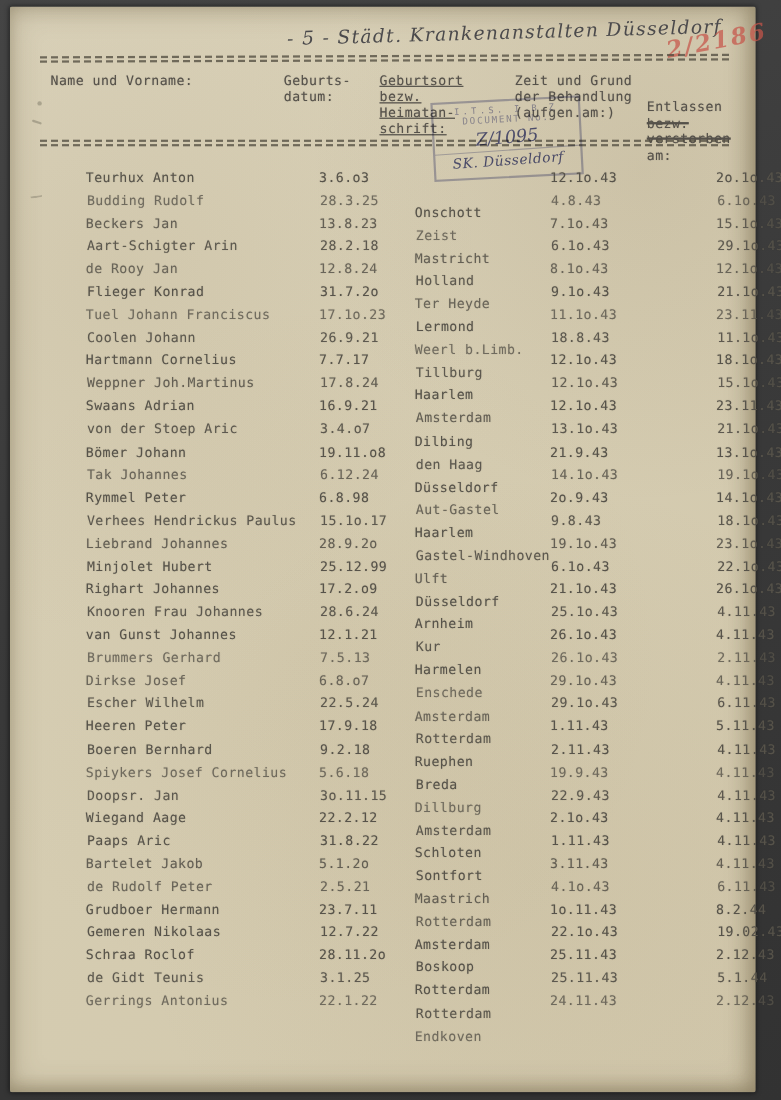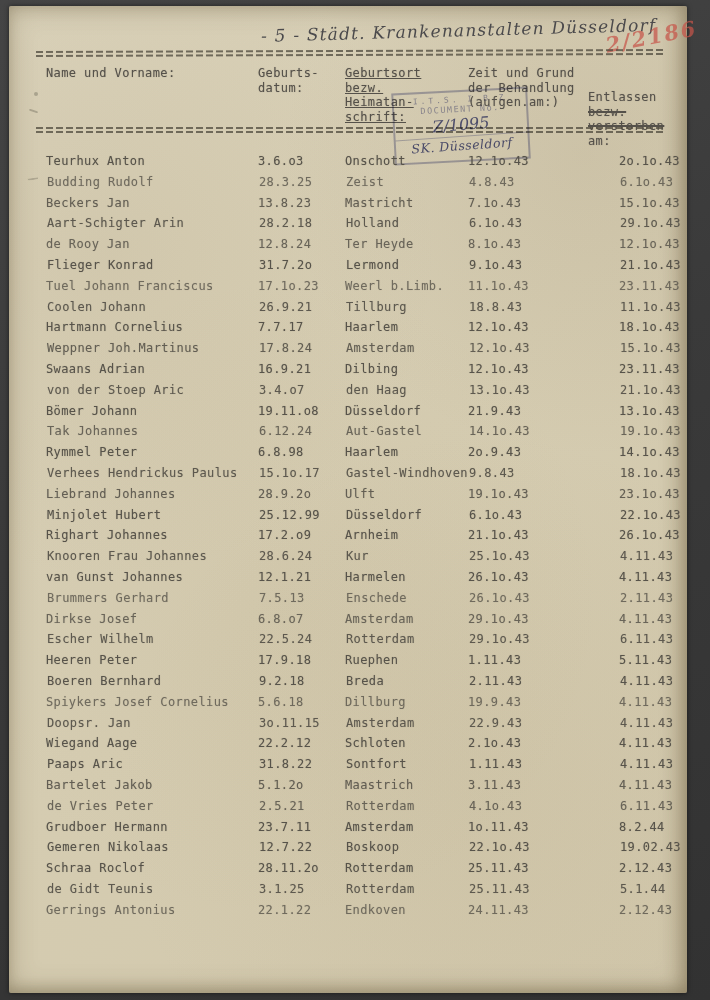--- a/index.html
+++ b/index.html
@@ -45,24 +45,24 @@
   
   .thead{position:absolute;top:60px;left:0;right:0;font-size:12px;color:#55514a;
          letter-spacing:.4px;text-shadow:0 0 1px rgba(85,81,74,.4);}
   .thead .hcell{position:absolute;top:0;white-space:nowrap;}
   .thead .hline{display:block;line-height:14.5px;}
   .h-name{left:37px;} .h-birth{left:249px;} .h-place{left:336px;text-decoration:underline;}
   .h-adm{left:459px;} .h-rel{left:579px;margin-top:24px;}
   .struck{text-decoration:line-through;text-decoration-thickness:2px;}
   
   .rows{position:absolute;top:146px;left:0;right:0;font-size:12px;color:#57534a;
-        letter-spacing:.4px;text-shadow:0 0 1px rgba(87,83,74,.38);}
+        letter-spacing:.4px;text-shadow:0 0 1px rgba(87,83,74,.38);padding-left:32px;}
   .row{position:relative;height:20.8px;}
   .row .c{position:absolute;top:2px;white-space:pre;line-height:14px;}
-  .c.name{left:37px;} .c.birth{left:249px;} .c.place{left:336px;}
+  .c.name{left:37px;} .c.birth{left:249px;} .c.place{left:336px;margin-top:32px;}
   .c.admitted{left:459px;} .c.released{left:610px;}
   .row:nth-child(5n+2){opacity:.80;}
   .row:nth-child(7n+3){opacity:.90;}
   .row:nth-child(4n){opacity:.95;}
   .row:nth-child(9n+5){opacity:.85;}
   .row:nth-child(even) .c{transform:translateX(1px);}
   
   .stamp{
     position:absolute;left:384px;top:84px;width:132px;height:68px;
     border:2px solid rgba(100,105,165,.45);
@@ -349,21 +349,21 @@
         <span class="c released">4.11.43</span>
       </div>
       <div class="row">
         <span class="c name">Bartelet Jakob</span>
         <span class="c birth">5.1.2o</span>
         <span class="c place">Maastrich</span>
         <span class="c admitted">3.11.43</span>
         <span class="c released">4.11.43</span>
       </div>
       <div class="row">
-        <span class="c name">de Vries Peter</span>
+        <span class="c name">de Rudolf Peter</span>
         <span class="c birth">2.5.21</span>
         <span class="c place">Rotterdam</span>
         <span class="c admitted">4.1o.43</span>
         <span class="c released">6.11.43</span>
       </div>
       <div class="row">
         <span class="c name">Grudboer Hermann</span>
         <span class="c birth">23.7.11</span>
         <span class="c place">Amsterdam</span>
         <span class="c admitted">1o.11.43</span>

